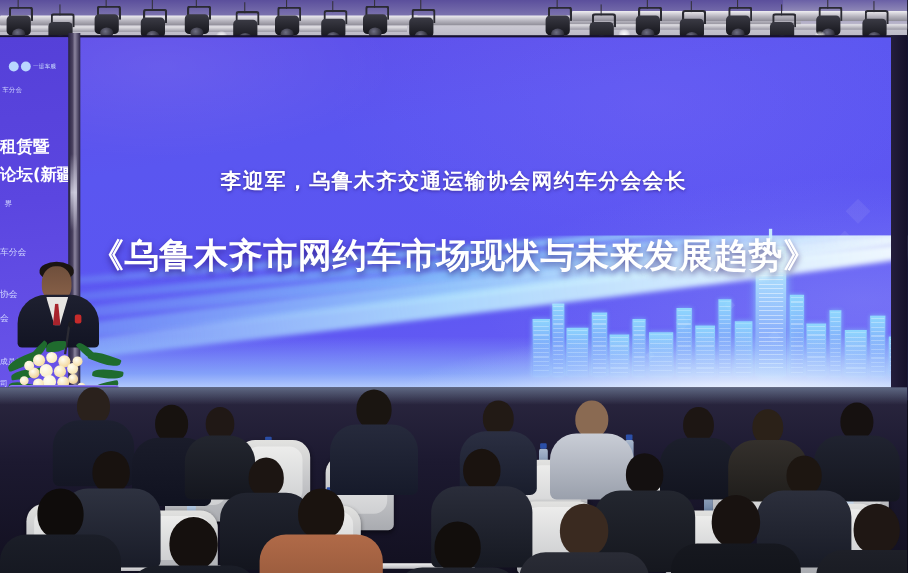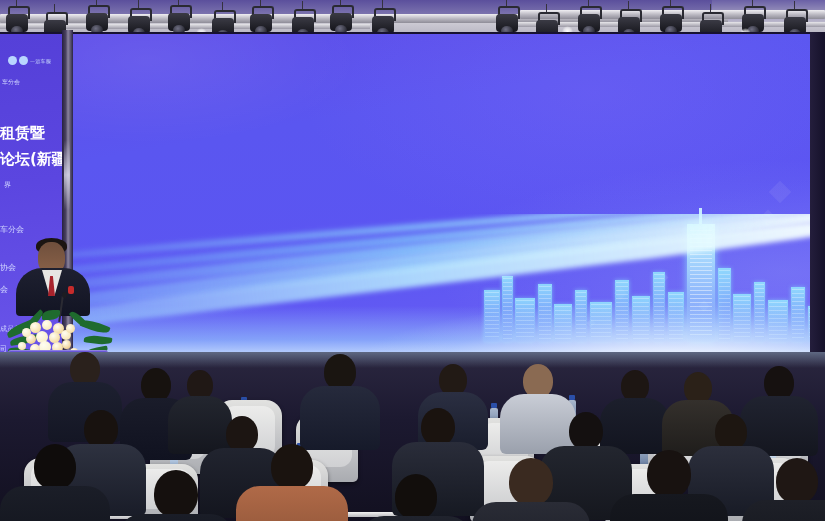--- a/index.html
+++ b/index.html
@@ -289,20 +289,22 @@
     <div class="streaks">
       <div class="streak" style="bottom:92px;transform:rotate(-4.6deg);height:7px;background:linear-gradient(90deg,rgba(140,245,255,0),rgba(150,245,255,.55),rgba(210,250,255,.85));"></div>
       <div class="streak" style="bottom:74px;transform:rotate(-5.2deg);height:9px;background:linear-gradient(90deg,rgba(120,225,255,0),rgba(140,235,255,.55),rgba(225,250,255,.95));"></div>
       <div class="streak" style="bottom:56px;transform:rotate(-5.8deg);height:12px;background:linear-gradient(90deg,rgba(110,210,255,0),rgba(150,235,255,.65),rgba(245,252,255,.98));"></div>
       <div class="streak" style="bottom:36px;transform:rotate(-6.4deg);height:16px;background:linear-gradient(90deg,rgba(100,200,255,.15),rgba(170,240,255,.7),rgba(255,255,255,1));"></div>
       <div class="streak" style="bottom:16px;transform:rotate(-6.8deg);height:20px;background:linear-gradient(90deg,rgba(120,205,255,.25),rgba(190,245,255,.8),rgba(255,255,255,1));"></div>
       <div class="haze"></div>
       <div class="haze2"></div>
     </div>
 
+    <div class="subtitle">李迎军，乌鲁木齐交通运输协会网约车分会会长</div>
+    <div class="maintitle">《乌鲁木齐市网约车市场现状与未来发展趋势》</div>
   </div>
 
   <div class="banner">
     <div class="banner-logo">
       <span class="blogo-dot"></span>
         <span class="blogo-dot"></span>
       <span class="blogo-txt">一运车服</span>
     </div>
     <div class="btxt bdim" style="left:2px;top:44px;font-size:6px;">车分会</div>
     <div class="btxt" style="left:0px;top:90px;font-size:15px;">租赁暨</div>

